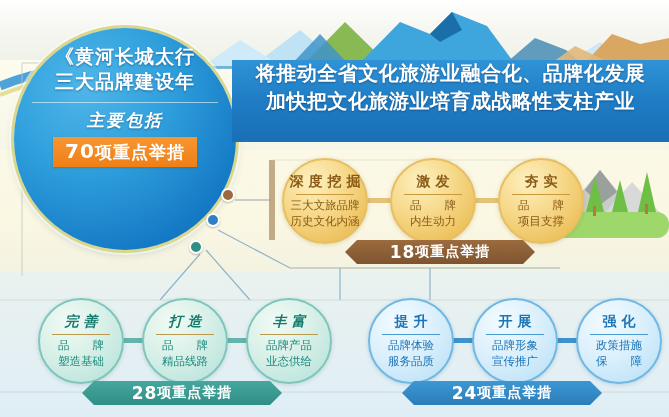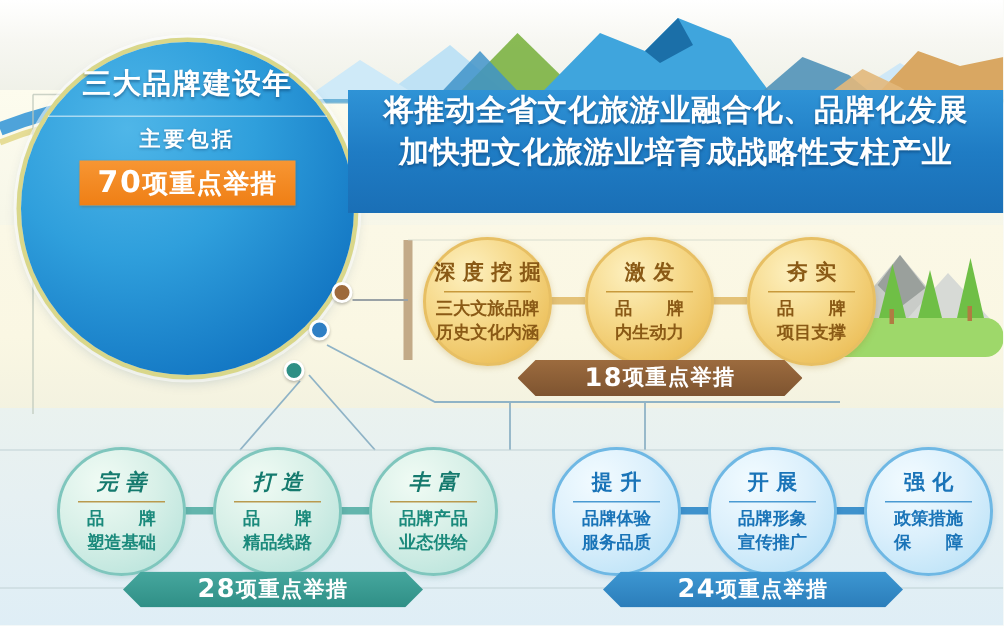--- a/index.html
+++ b/index.html
@@ -20,40 +20,40 @@
 
   
   .hero{position:absolute;left:14px;top:28px;width:222px;height:222px;border-radius:50%;
         background:radial-gradient(circle at 32% 26%,#4fb6e8 0%,#2f9fdc 38%,#1478c4 78%,#0f68b4 100%);
         box-shadow:0 0 0 3px #d9d78a, 0 0 0 5px rgba(255,255,255,.55), 0 3px 10px rgba(0,60,110,.28);
         display:flex;flex-direction:column;align-items:center;justify-content:flex-start;
         padding-top:16px;box-sizing:border-box;}
   .hero-title{color:#ffffff;font-weight:bold;font-size:19px;line-height:1.32;text-align:center;
         letter-spacing:1px;text-shadow:0 1px 2px rgba(0,40,80,.45);}
   .hero-rule{width:186px;height:1px;background:rgba(255,255,255,.55);margin:8px 0 6px;}
-  .hero-sub{color:#ffffff;font-size:14px;font-weight:bold;letter-spacing:2px;
-        text-shadow:0 1px 2px rgba(0,40,80,.4);}
+  .hero-sub{color:#ffffff;font-size:17px;font-weight:bold;letter-spacing:2px;
+        text-shadow:0 1px 2px rgba(0,40,80,.4);font-style:italic;}
   .badge{background:linear-gradient(180deg,#f79633 0%,#ef7f15 100%);color:#fff;font-weight:bold;
         font-size:17px;letter-spacing:1px;padding:2px 12px 3px;margin-top:5px;white-space:nowrap;
         box-shadow:0 1px 2px rgba(120,60,0,.3);}
   .badge .num{font-size:20px;}
 
   
   .top-banner{position:absolute;left:232px;top:60px;width:437px;height:82px;
         background:linear-gradient(180deg,#2f93d6 0%,#1f7cc4 50%,#1a6fb6 100%);
         display:flex;flex-direction:column;align-items:center;}
   .top-banner .l{color:#fff;font-weight:bold;font-size:20px;line-height:1.38;letter-spacing:.5px;
         text-shadow:0 1px 2px rgba(0,40,80,.45);white-space:nowrap;}
 
   
   .node{position:absolute;width:86px;height:86px;border-radius:50%;box-sizing:border-box;
         display:flex;flex-direction:column;align-items:center;justify-content:center;}
   .node .hd{font-weight:bold;font-size:14px;letter-spacing:5px;text-indent:5px;white-space:nowrap;}
   .node .rule{height:1px;margin:3px 0 3px;}
-  .node .ln{font-size:11.5px;line-height:1.32;white-space:nowrap;font-weight:bold;}
+  .node .ln{font-size:11.5px;line-height:1.32;white-space:nowrap;font-weight:normal;}
 
   .gold{background:radial-gradient(circle at 34% 26%,#fdf0bf 0%,#f6d98a 42%,#edc25f 78%,#e0ad3f 100%);
         border:2px solid #e7bf63;box-shadow:0 1px 4px rgba(150,110,20,.25);}
   .gold .hd,.gold .ln{color:#8a5a16;}
   .gold .rule{width:58px;background:#c89a3c;}
 
   .teal{background:radial-gradient(circle at 34% 26%,#f0fbf4 0%,#d8f0e8 45%,#bfe6de 80%,#a9dcd8 100%);
         border:2px solid #7fc6bd;box-shadow:0 1px 4px rgba(30,110,105,.2);}
   .teal .hd{color:#157a6e;font-style:italic;} .teal .ln{color:#1b8a7c;}
   .teal .rule{width:58px;background:#b99a4e;}
@@ -141,20 +141,21 @@
     <path d="M200 254 L160 300" stroke="#8fb3c6" stroke-width="1.2" fill="none"></path>
     <path d="M206 250 L250 300" stroke="#8fb3c6" stroke-width="1.2" fill="none"></path>
     <path d="M340 268 L340 300" stroke="#8fb3c6" stroke-width="1.2" fill="none"></path>
     <path d="M430 268 L430 300" stroke="#8fb3c6" stroke-width="1.2" fill="none"></path>
 
     <path d="M0 300 L669 300" stroke="#c2d3d6" stroke-width="1" opacity=".7"></path>
     <path d="M0 392 L669 392" stroke="#c2d3d6" stroke-width="1" opacity=".7"></path>
   </svg>
 
   <div class="hero">
+    <div class="hero-title">《黄河长城太行</div>
     <div class="hero-title">三大品牌建设年</div>
     <div class="hero-rule"></div>
     <div class="hero-sub">主要包括</div>
     <div class="badge">
       <span class="num">70</span><span>项重点举措</span>
     </div>
   </div>
 
   <div class="top-banner">
     <div class="l">将推动全省文化旅游业融合化、品牌化发展</div>

